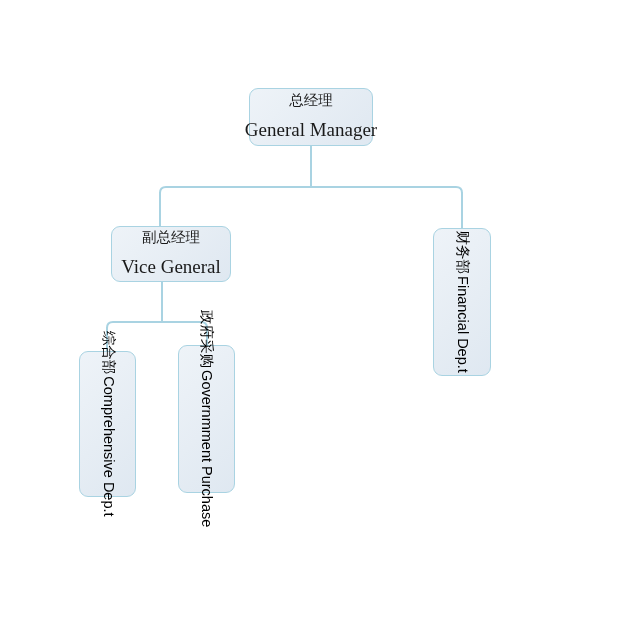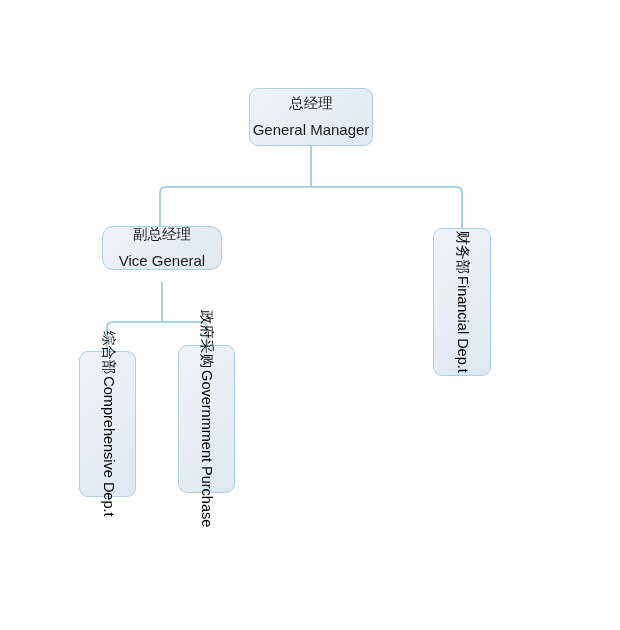--- a/index.html
+++ b/index.html
@@ -39,27 +39,28 @@
     display: flex;
     flex-direction: column;
     align-items: center;
     justify-content: center;
     line-height: 1.35;
     color: #1a1a1a;
   }
   
   .node.horiz .node-inner {
     gap: 7px;
+    font-family: Liberation Serif, serif;
   }
   .line-cn {
     font-size: 14.5px;
     white-space: nowrap;
   }
   .line-en {
-    font-size: 15px;
+    font-size: 19px;
     white-space: nowrap;
   }
   
   .node.vert .rot {
     transform: rotate(90deg);
     transform-origin: center center;
     display: flex;
     flex-direction: row-reverse;
     align-items: center;
     justify-content: center;
@@ -67,21 +68,21 @@
     gap: 2px;
   }
   .node.vert .line-cn,
   .node.vert .line-en {
     font-size: 14.5px;
     line-height: 1.2;
   }
 
   
   #node-general-manager { left: 249px; top: 88px;  width: 124px; height: 58px; }
-  #node-vice-manager    { left: 102px; top: 226px; width: 120px; height: 44px; border-radius: 11px; }
+  #node-vice-manager    { left: 111px; top: 226px; width: 120px; height: 56px; }
   #node-financial       { left: 433px; top: 228px; width: 58px;  height: 148px; }
   #node-comprehensive   { left: 79px;  top: 351px; width: 57px;  height: 146px; }
   #node-government      { left: 178px; top: 345px; width: 57px;  height: 148px; }
 </style>
 </head>
 <body>
 
 <div id="canvas">
 
   <svg id="connectors" viewBox="0 0 620 630" width="620" height="630" aria-hidden="true">

